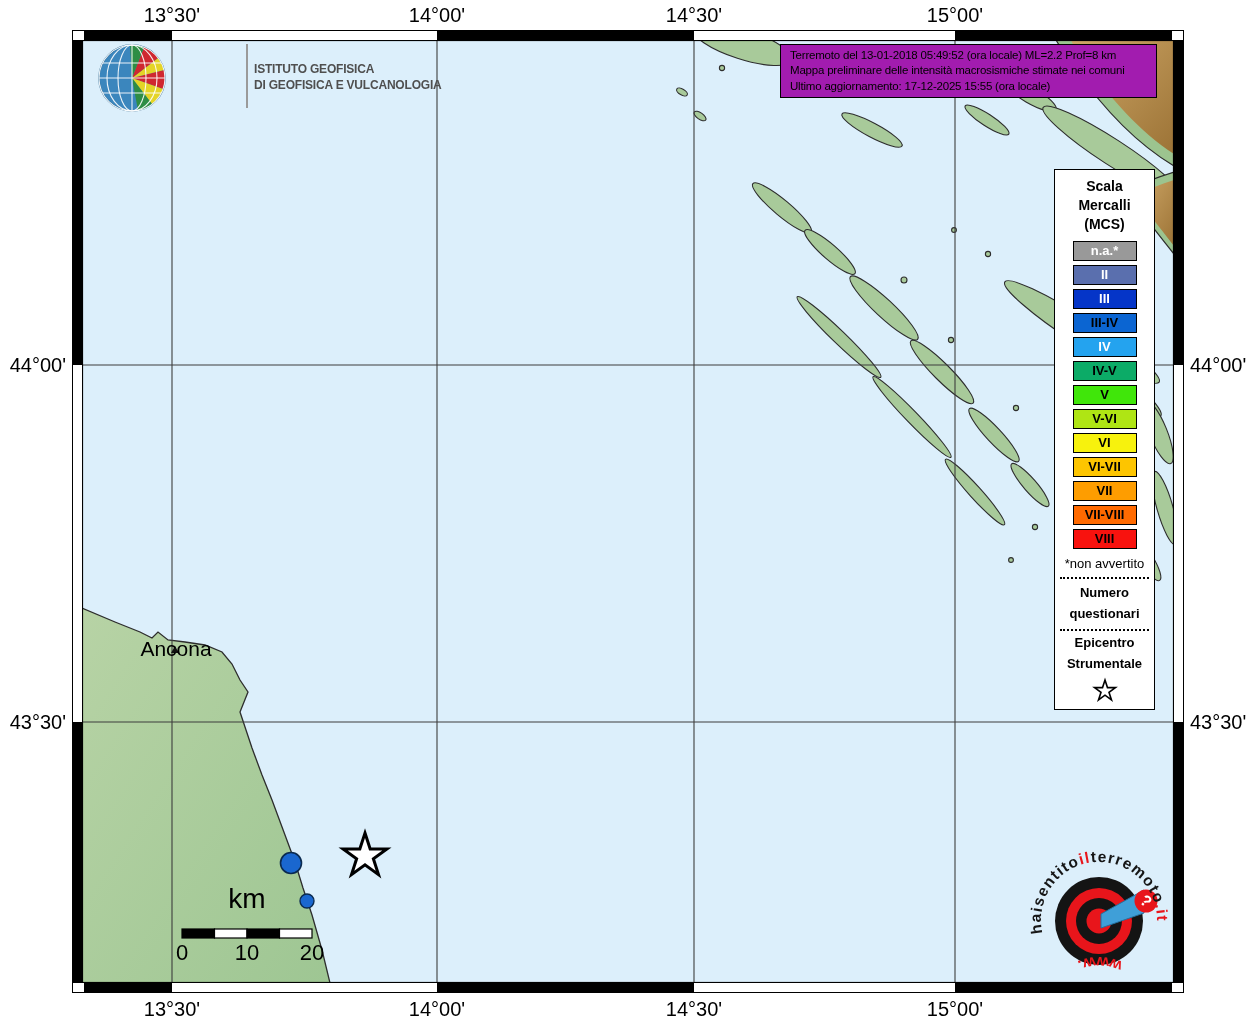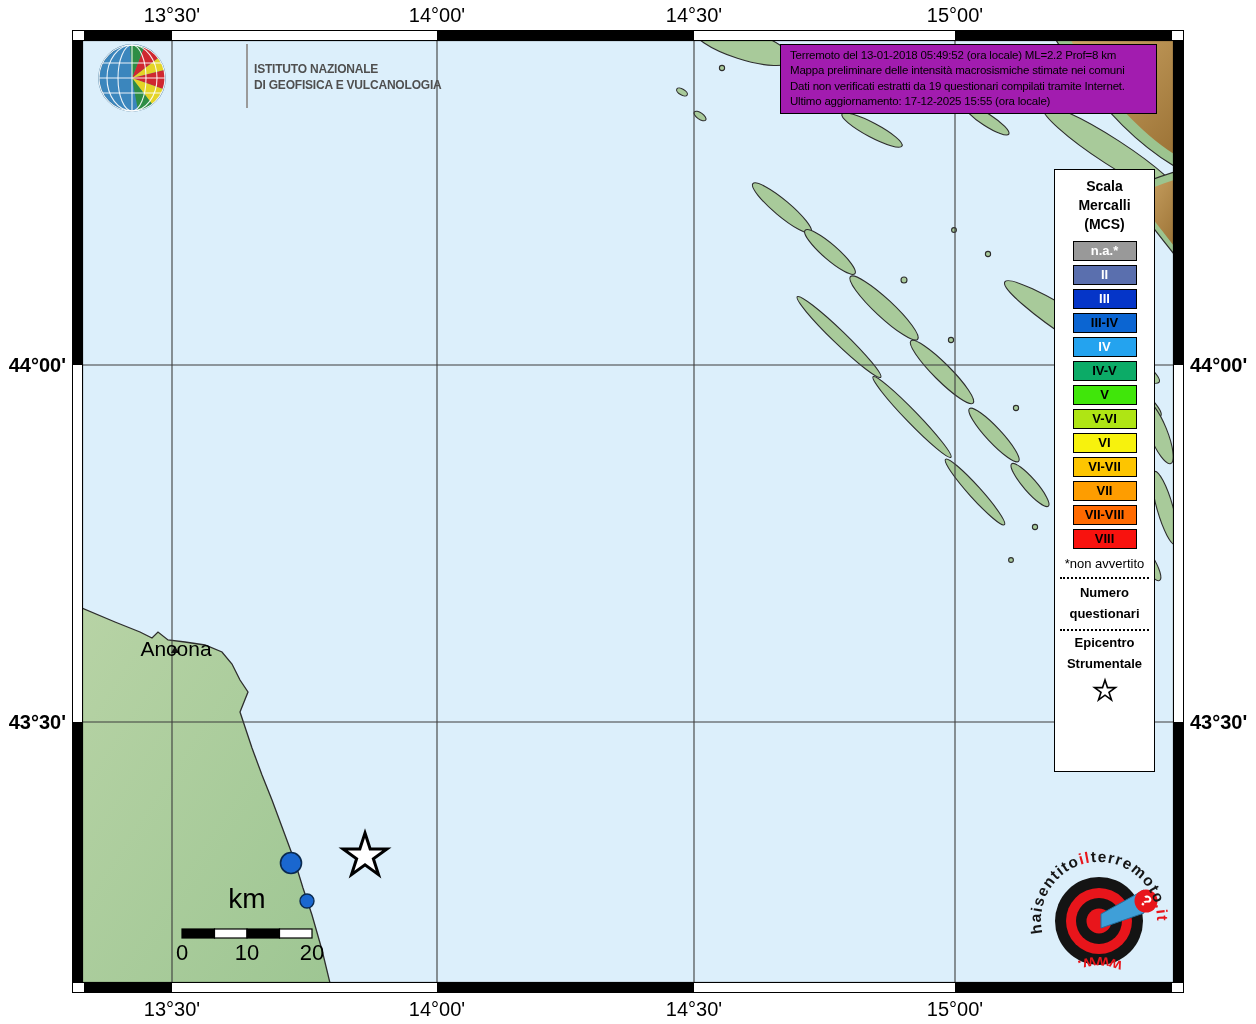--- a/index.html
+++ b/index.html
@@ -9,33 +9,33 @@
     overflow:hidden;
   }
   
   .frame-outer{position:absolute;left:72px;top:30px;width:1112px;height:963px;
     border:1px solid #000;box-sizing:border-box;background:#fff;}
   .seg{position:absolute;background:#000;}
   
   #map-svg{position:absolute;left:82px;top:40px;}
   
   .lon{position:absolute;width:120px;text-align:center;font-size:20px;}
-  .lat{position:absolute;width:66px;font-size:20px;font-weight:bold;}
+  .lat{position:absolute;width:66px;font-size:20px;}
   .lat-l{text-align:right;}
   .lat-r{text-align:left;}
   
   .ingv-rule{position:absolute;left:246px;top:44px;width:2px;height:64px;background:#9a9a9a;}
   .ingv-text{position:absolute;left:254px;top:61px;font-size:12px;font-weight:700;
     color:#4f4f4f;line-height:16px;letter-spacing:-0.2px;}
   
   .info-box{position:absolute;left:780px;top:44px;width:377px;background:#a21caf;
     border:1.4px solid #000;box-sizing:border-box;padding:3px 9px;
     font-size:11.5px;letter-spacing:-0.2px;line-height:15.4px;white-space:nowrap;overflow:hidden;}
   
-  .legend{position:absolute;left:1054px;top:169px;width:101px;height:603px;background:#fff;
+  .legend{position:absolute;left:1054px;top:169px;width:101px;height:541px;background:#fff;
     border:1.5px solid #000;box-sizing:border-box;text-align:center;overflow:hidden;}
   .lg-title{font-weight:700;font-size:14px;line-height:19px;padding-top:7px;}
   .lg-box{width:64px;height:20px;line-height:18px;margin:4px auto 0;border:1px solid #000;
     box-sizing:border-box;font-weight:700;font-size:13px;}
   .lg-box.first{margin-top:7px;}
   .lg-note{font-size:13px;margin-top:7px;}
   .lg-div{border-top:2px dotted #000;margin:6px 5px 0;}
   .lg-sub{font-weight:700;font-size:13px;line-height:19px;margin-top:2px;}
   .q-grid{display:flex;flex-wrap:wrap;margin-top:1px;}
   .q-cell{width:50%;box-sizing:border-box;padding-top:3px;}
@@ -198,28 +198,27 @@
     <ellipse rx="14" ry="33"></ellipse>
     <ellipse rx="25" ry="33"></ellipse>
     <line x1="-33" y1="0" x2="33" y2="0"></line>
     <line x1="-29" y1="-15" x2="29" y2="-15"></line>
     <line x1="-29" y1="15" x2="29" y2="15"></line>
     <line x1="0" y1="-33" x2="0" y2="33"></line>
   </g>
 </svg>
 <div class="ingv-rule"></div>
 <div class="ingv-text">
-  <div>ISTITUTO NAZIONALE</div>
+  <div>ISTITUTO GEOFISICA</div>
   <div>DI GEOFISICA E VULCANOLOGIA</div>
 </div>
 
 <div class="info-box">
   <div>Terremoto del 13-01-2018 05:49:52 (ora locale) ML=2.2 Prof=8 km</div>
   <div>Mappa preliminare delle intensità macrosismiche stimate nei comuni</div>
-  <div>Dati non verificati estratti da 19 questionari compilati tramite Internet.</div>
   <div>Ultimo aggiornamento: 17-12-2025 15:55 (ora locale)</div>
 </div>
 
 <div class="legend">
   <div class="lg-title">
     <div>Scala</div>
     <div>Mercalli</div>
     <div>(MCS)</div>
   </div>
   <div class="lg-box first" style="background-color: rgb(153, 153, 153); color: rgb(255, 255, 255);">n.a.*</div>

